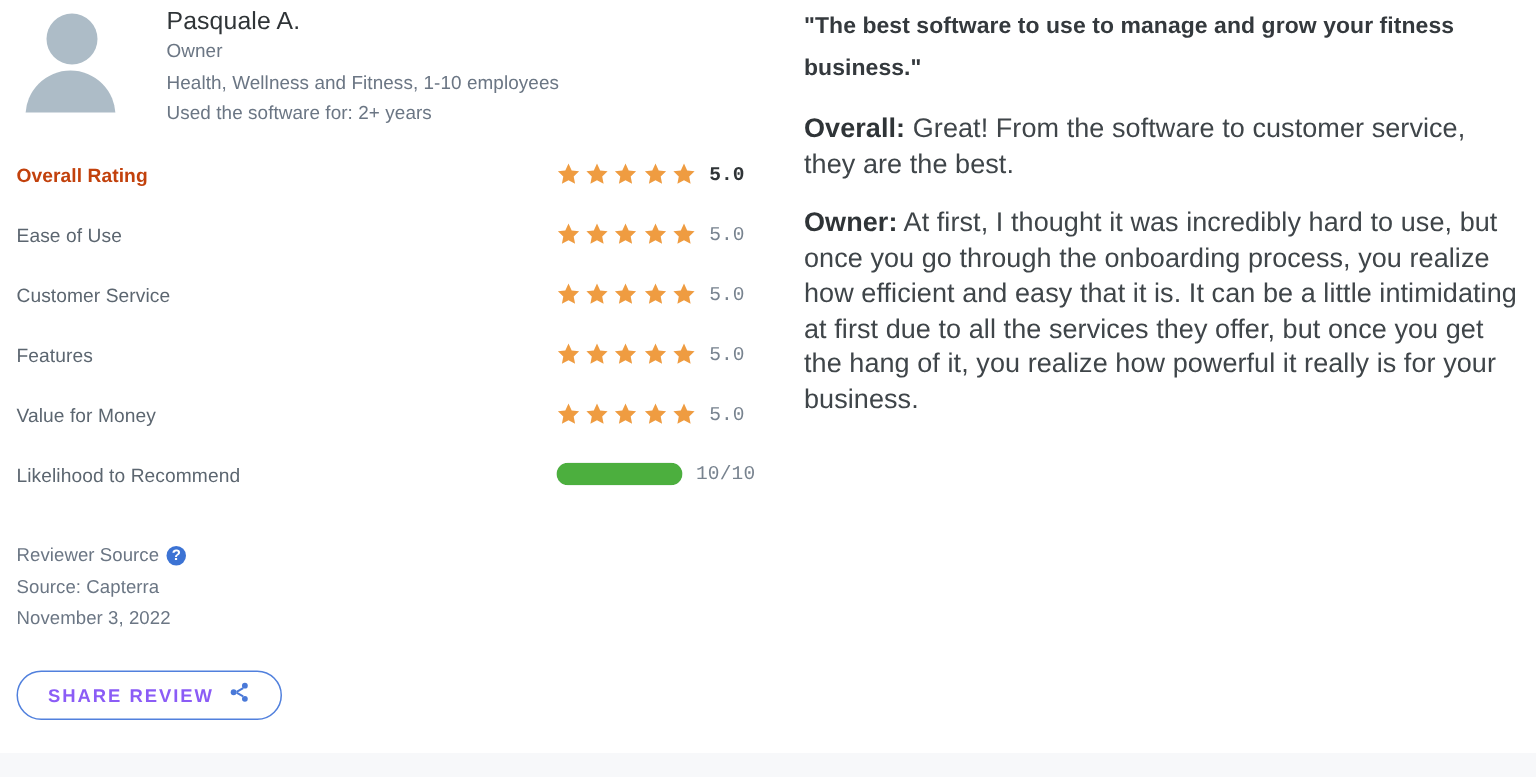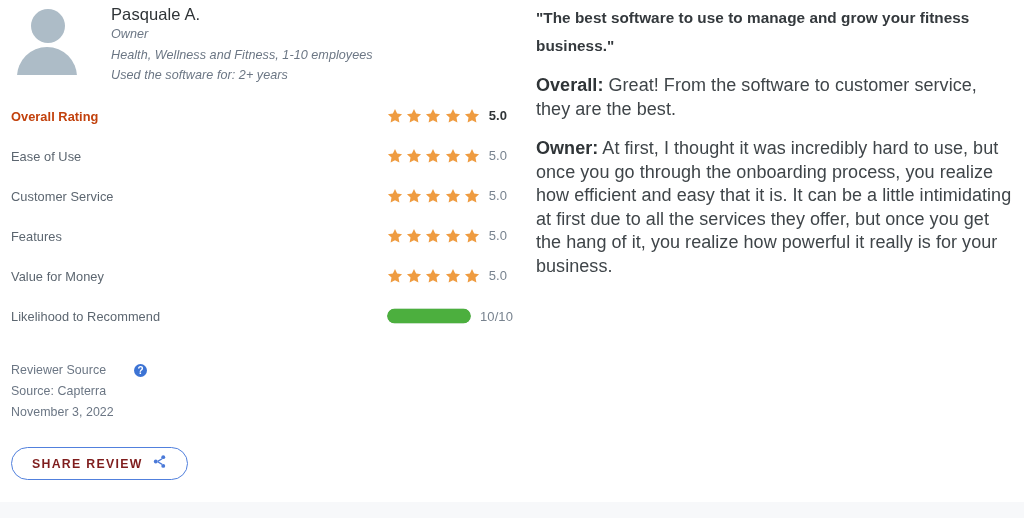--- a/index.html
+++ b/index.html
@@ -87,21 +87,20 @@
     line-height: 20px;
     color: #2f3437;
     font-weight: 400;
     letter-spacing: 0.1px;
   }
   .reviewer-line {
     font-size: 12.6px;
     line-height: 20.5px;
     color: #6b7684;
     letter-spacing: 0.05px;
-    font-style: italic;
   }
 
   
   .ratings {
     position: absolute;
     left: 0px;
     top: 96px;
     width: 500px;
   }
   .rating-row {
@@ -116,24 +115,26 @@
     letter-spacing: 0.05px;
     flex: 1 1 auto;
     white-space: nowrap;
   }
   .rating-row.primary .rating-label {
     color: #c2410c;
     font-weight: bold;
   }
   .rating-right {
     display: flex;
-    position: absolute;
-    left: 376px;
+    align-items: center;
+    position: absolute;
+    left: 360px;
     top: 50%;
     transform: translateY(-50%);
+    font-family: Liberation Mono, monospace;
   }
   .stars {
     display: flex;
     align-items: center;
     gap: 3.2px;
   }
   .star {
     width: 16px;
     height: 16px;
     display: block;
@@ -168,21 +169,20 @@
     left: 11px;
     top: 360px;
   }
   .source-line {
     font-size: 12.4px;
     line-height: 21px;
     color: #6b7684;
     letter-spacing: 0.05px;
     display: flex;
     align-items: center;
-    gap: 23px;
   }
   .help-icon {
     display: inline-flex;
     align-items: center;
     justify-content: center;
     width: 13px;
     height: 13px;
     border-radius: 50%;
     background: #3c73d4;
     color: #ffffff;
@@ -206,21 +206,21 @@
     gap: 9px;
     border: 1.6px solid #5180dd;
     border-radius: 17px;
     background: #ffffff;
     cursor: pointer;
   }
   .share-label {
     font-size: 12.3px;
     font-weight: bold;
     letter-spacing: 1.3px;
-    color: #7f1d1d;
+    color: #8b5cf6;
   }
   .share-icon { display: block; }
 
   
   .right-col {
     position: absolute;
     left: 536px;
     top: 4px;
     width: 478px;
   }

